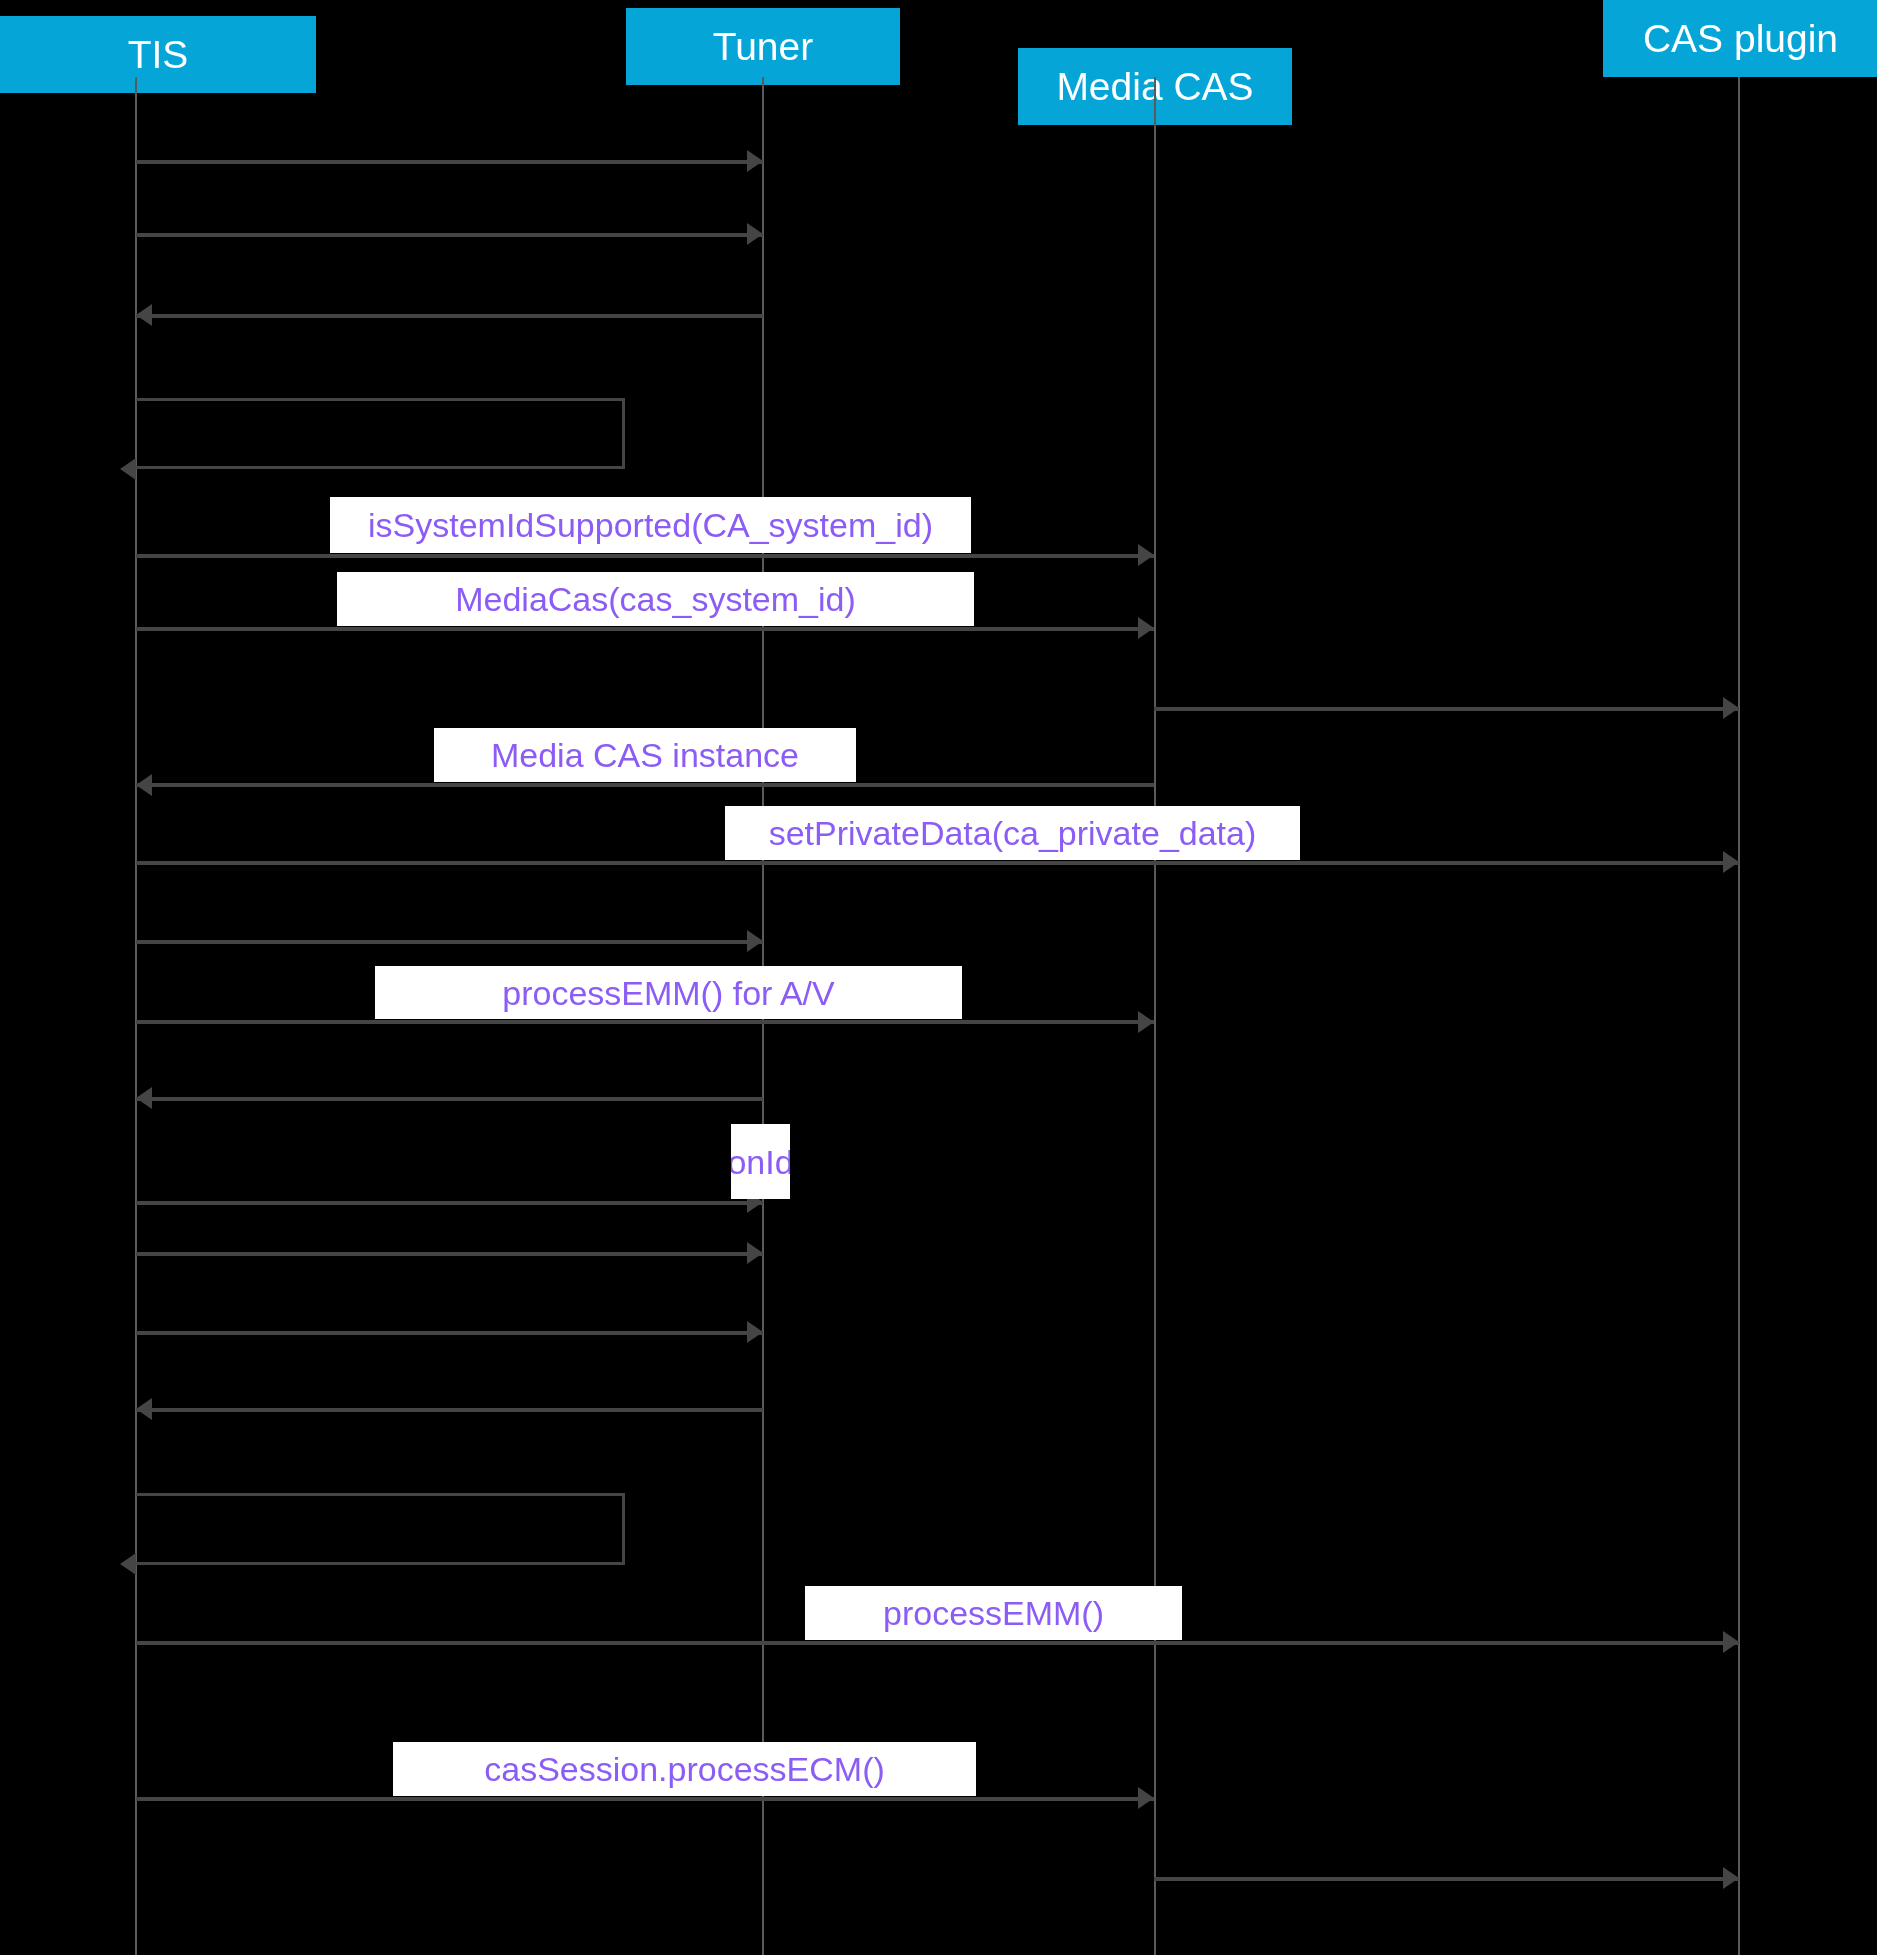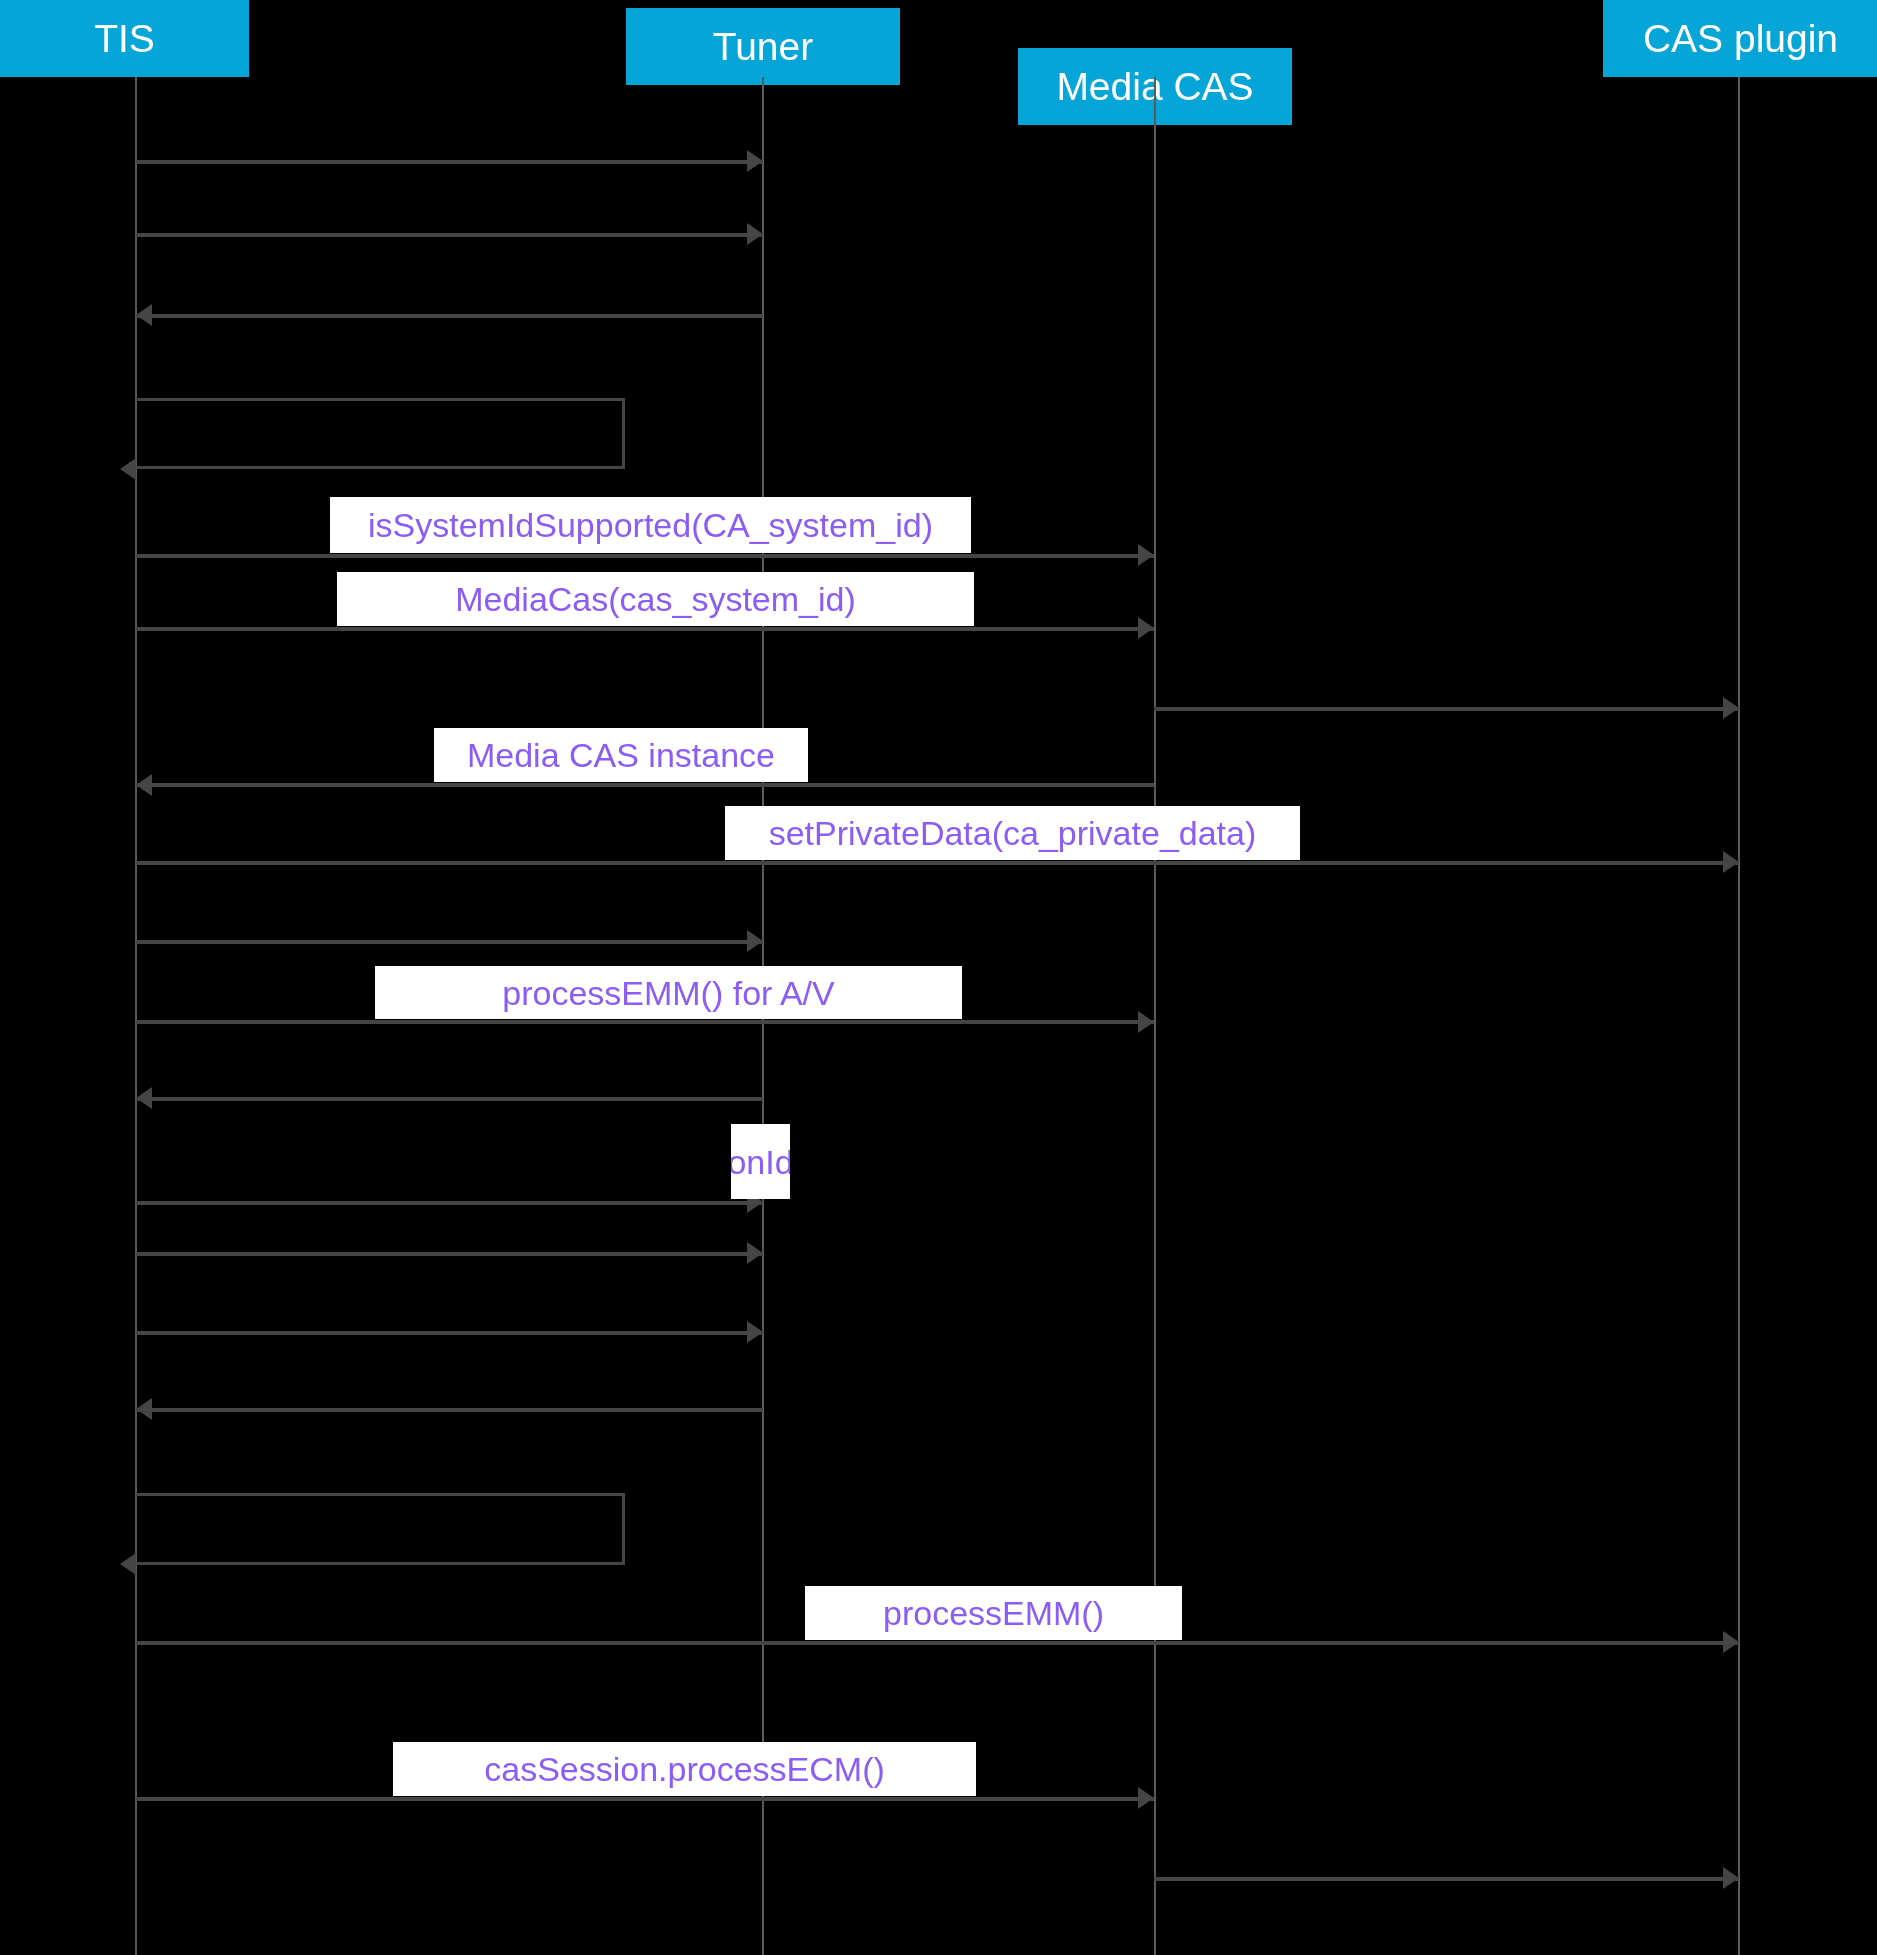--- a/index.html
+++ b/index.html
@@ -76,21 +76,21 @@
     box-sizing: border-box;
     overflow: hidden;
   }
 </style>
 </head>
 <body>
 
 <div id="canvas">
 
   <div id="headers">
-      <div class="participant-box" style="left: 0px; width: 249px; top: 0px; height: 77px;">
+      <div class="participant-box" style="left: 0px; width: 316px; top: 16px; height: 77px;">
         <span>TIS</span>
       </div>
       <div class="participant-box" style="left: 626px; width: 274px; top: 8px; height: 77px;">
         <span>Tuner</span>
       </div>
       <div class="participant-box" style="left: 1018px; width: 274px; top: 0px; height: 77px; margin-top: 48px;">
         <span>Media CAS</span>
       </div>
       <div class="participant-box" style="left: 1603px; width: 275px; top: 0px; height: 77px; align-items: center;">
         <span>CAS plugin</span>
@@ -147,21 +147,21 @@
       <div class="arrow-head right" style="left: 1723px; top: 1867px;"></div>
     </div>
 
   <div id="labels">
       <div class="msg-label" style="left: 330px; width: 641px; top: 497px; height: 56px;">
         <span>isSystemIdSupported(CA_system_id)</span>
       </div>
       <div class="msg-label" style="left: 337px; width: 637px; top: 572px; height: 54px;">
         <span>MediaCas(cas_system_id)</span>
       </div>
-      <div class="msg-label" style="left: 434px; width: 374px; top: 728px; height: 54px;">
+      <div class="msg-label" style="left: 434px; width: 422px; top: 728px; height: 54px;">
         <span>Media CAS instance</span>
       </div>
       <div class="msg-label" style="left: 725px; width: 575px; top: 806px; height: 54px;">
         <span>setPrivateData(ca_private_data)</span>
       </div>
       <div class="msg-label" style="left: 375px; width: 587px; top: 966px; height: 53px;">
         <span>processEMM() for A/V</span>
       </div>
       <div class="msg-label" style="left: 731px; width: 59px; top: 1124px; height: 75px; justify-content: center;">
         <span>onId</span>

